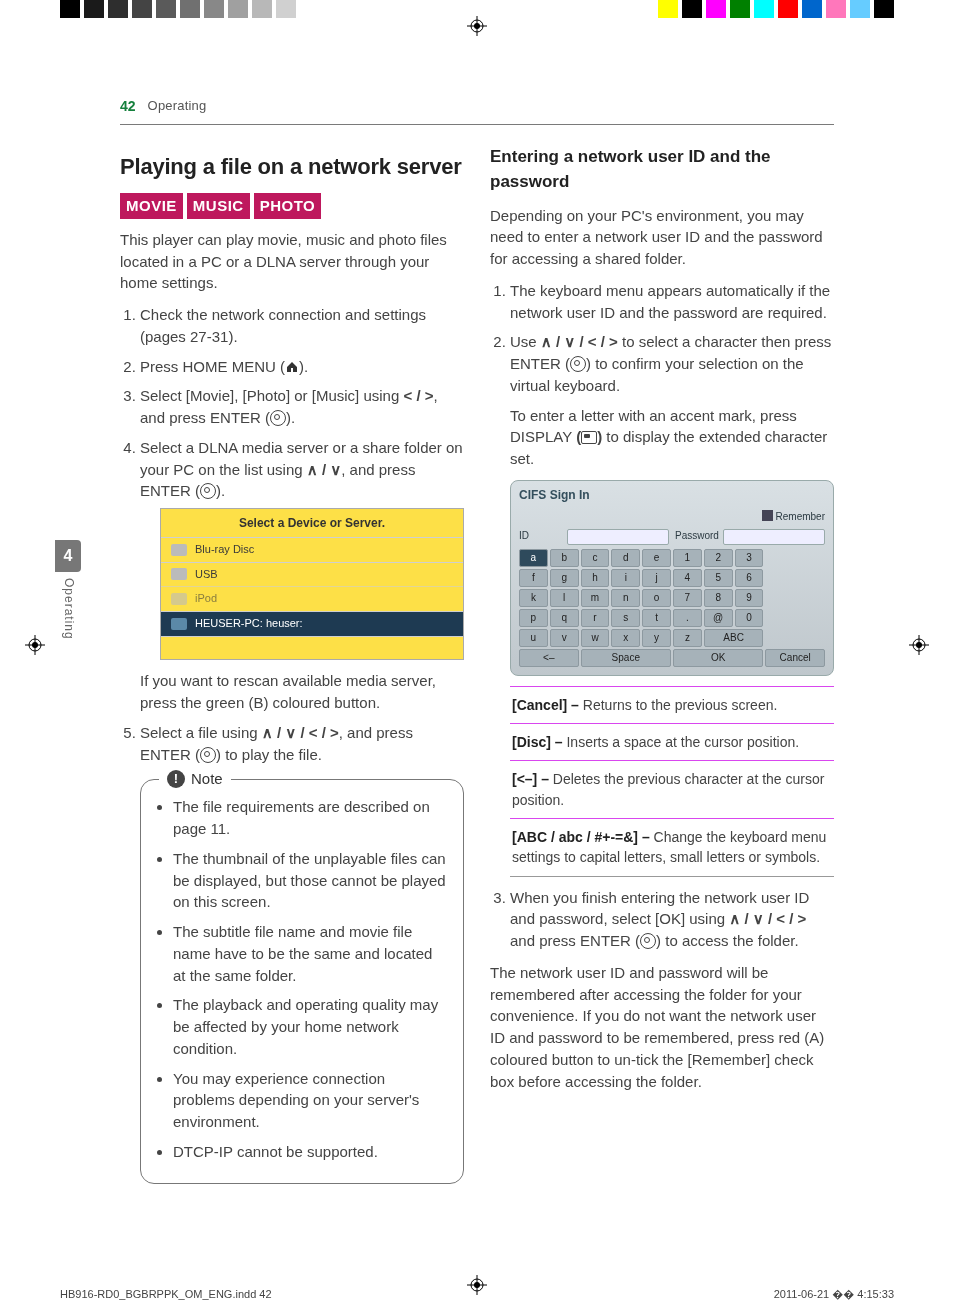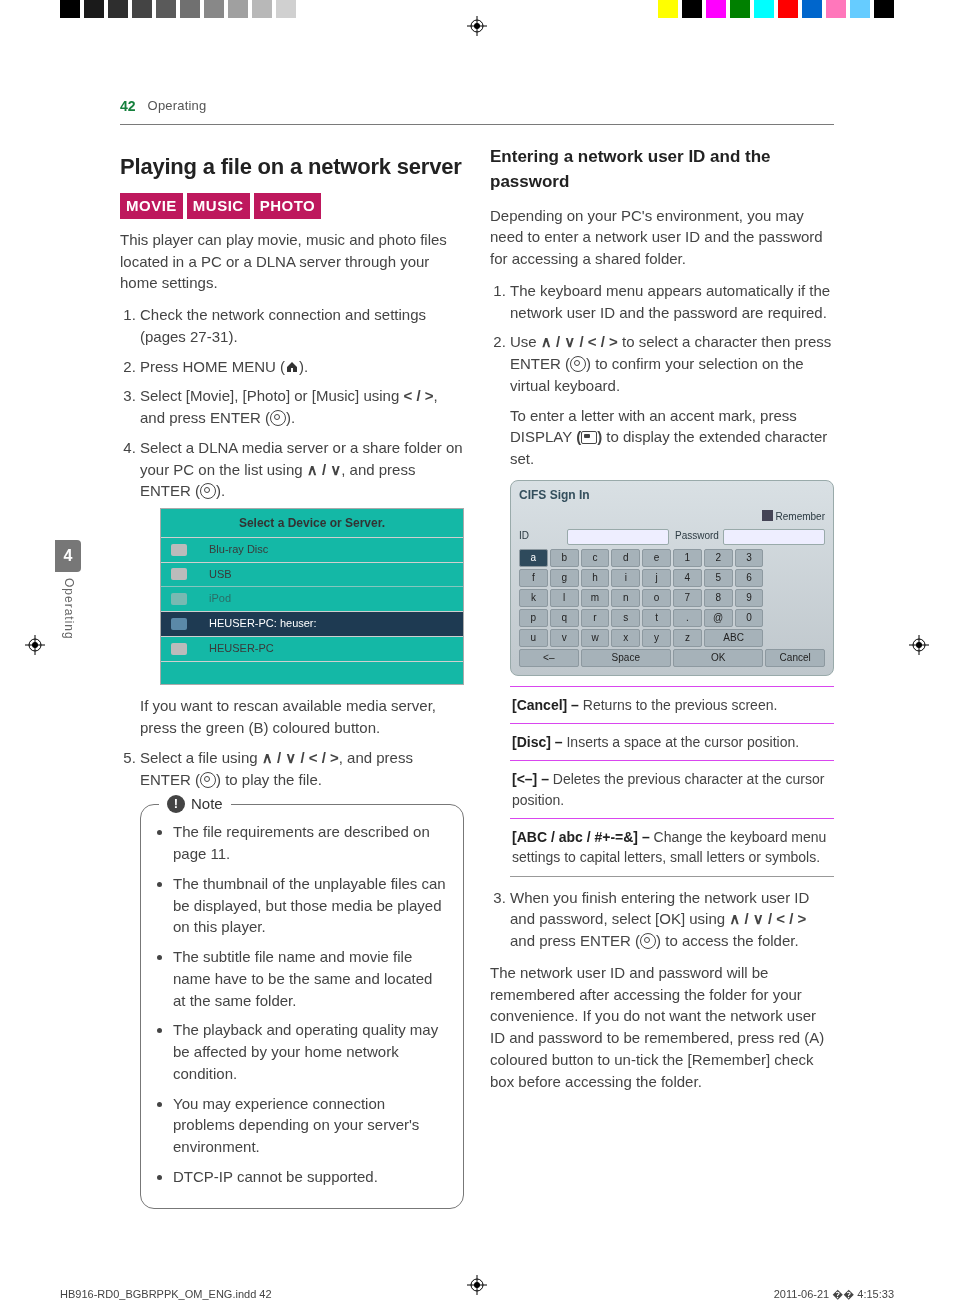--- a/index.html
+++ b/index.html
@@ -25,23 +25,23 @@
 .badge{background:#be185d;color:#fff;font-weight:700;font-size:15px;padding:2px 6px;letter-spacing:.5px}
 p{margin:0 0 10px 0;color:#444}
 ol{margin:0 0 10px 0;padding-left:20px}
 ol li{margin-bottom:8px;color:#444}
 .arrows{font-family:Arial,sans-serif;font-weight:700}
 .house-icon svg{width:14px;height:12px;vertical-align:-1px}
 .enter-icon{display:inline-block;width:14px;height:14px;border:1.5px solid #444;border-radius:50%;position:relative;vertical-align:-3px}
 .enter-icon::after{content:"";position:absolute;left:3px;top:3px;width:4px;height:4px;border:1.5px solid #444;border-radius:50%}
 .display-icon{display:inline-block;width:14px;height:11px;border:1.5px solid #444;border-radius:2px;vertical-align:-2px;position:relative}
 .display-icon::after{content:"";position:absolute;left:2px;top:2px;width:6px;height:4px;background:#444;border-radius:1px}
-.device-shot{border:1px solid #aaa;background:#14b8a6;margin:6px 0 10px 20px;font-size:11px;color:#3a3a3a}
+.device-shot{border:1px solid #aaa;background:#fde047;margin:6px 0 10px 20px;font-size:11px;color:#3a3a3a}
 .device-shot .title{text-align:center;font-weight:600;padding:6px 0 4px 0;font-size:12px;color:#333}
-.device-shot .row{display:flex;align-items:center;gap:22px;padding:4px 10px;border-top:1px solid #cfcfcf}
+.device-shot .row{display:flex;align-items:center;gap:8px;padding:4px 10px;border-top:1px solid #cfcfcf}
 .device-shot .row.hi{background:#1e3a52;color:#fff}
 .device-shot .row .ricon{width:16px;height:12px;background:#bbb;border-radius:2px;flex:0 0 auto}
 .device-shot .row.hi .ricon{background:#5b89a8}
 .note-box{border:1px solid #777;border-radius:14px;padding:10px 14px 12px 14px;margin:14px 0 0 20px;position:relative}
 .note-tab{position:absolute;top:-12px;left:18px;background:#fff;display:flex;align-items:center;gap:6px;padding:0 8px;font-size:15px}
 .note-tab .i{width:18px;height:18px;border-radius:50%;background:#444;color:#fff;font-weight:700;font-size:13px;display:flex;align-items:center;justify-content:center}
 .note-box ul{margin:6px 0 0 0;padding-left:18px}
 .note-box ul li{margin-bottom:8px;color:#444}
 .cifs{border:1px solid #9aa;border-radius:8px;background:linear-gradient(#d9e0e4,#bfc7cc);padding:6px 8px 8px 8px;font-size:11px;color:#2b3a42;margin:6px 0 10px 0}
 .cifs .ttl{font-weight:700;color:#334e5c;margin-bottom:6px;font-size:12px}
@@ -170,39 +170,35 @@
                 <span>USB</span>
               </div>
             <div class="row" style="opacity:.6">
                 <span class="ricon"></span>
                 <span>iPod</span>
               </div>
             <div class="row hi">
                 <span class="ricon"></span>
                 <span>HEUSER-PC: heuser:</span>
               </div>
-            <div class="row">
-                <span class="ricon"></span>
-                <span>HEUSER-PC</span>
-              </div>
             <div class="row" style="height:14px"></div>
           </div>
           <div style="margin-top:4px">If you want to rescan available media server, press the green (B) coloured button.</div>
         </li>
         <li>Select a file using <span class="arrows">∧ / ∨ / &lt; / &gt;</span>, and press ENTER (<span class="enter-icon"></span>) to play the file.</li>
       </ol>
 
       <div class="note-box">
         <div class="note-tab">
           <span class="i">!</span>
           <span>Note</span>
         </div>
         <ul>
           <li>The file requirements are described on page 11.</li>
-          <li>The thumbnail of the unplayable files can be displayed, but those media be played on this player.</li>
+          <li>The thumbnail of the unplayable files can be displayed, but those cannot be played on this screen.</li>
           <li>The subtitle file name and movie file name have to be the same and located at the same folder.</li>
           <li>The playback and operating quality may be affected by your home network condition.</li>
           <li>You may experience connection problems depending on your server's environment.</li>
           <li>DTCP-IP cannot be supported.</li>
         </ul>
       </div>
     </div>
 
     <div class="col">
       <h2>Entering a network user ID and the password</h2>

